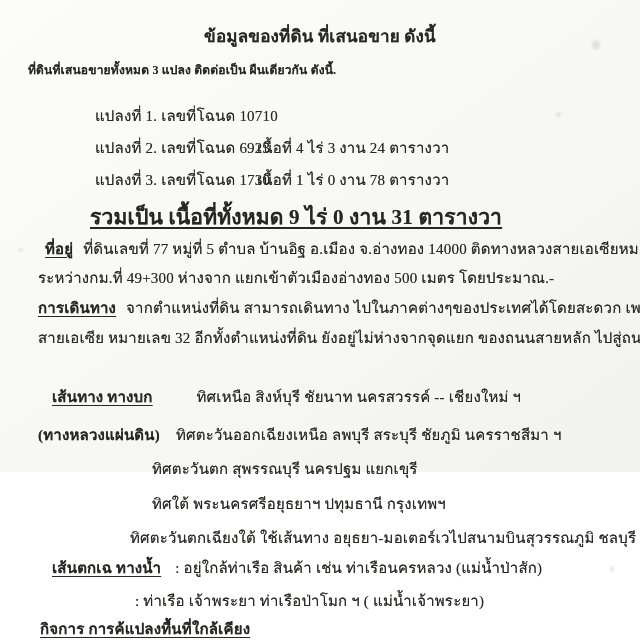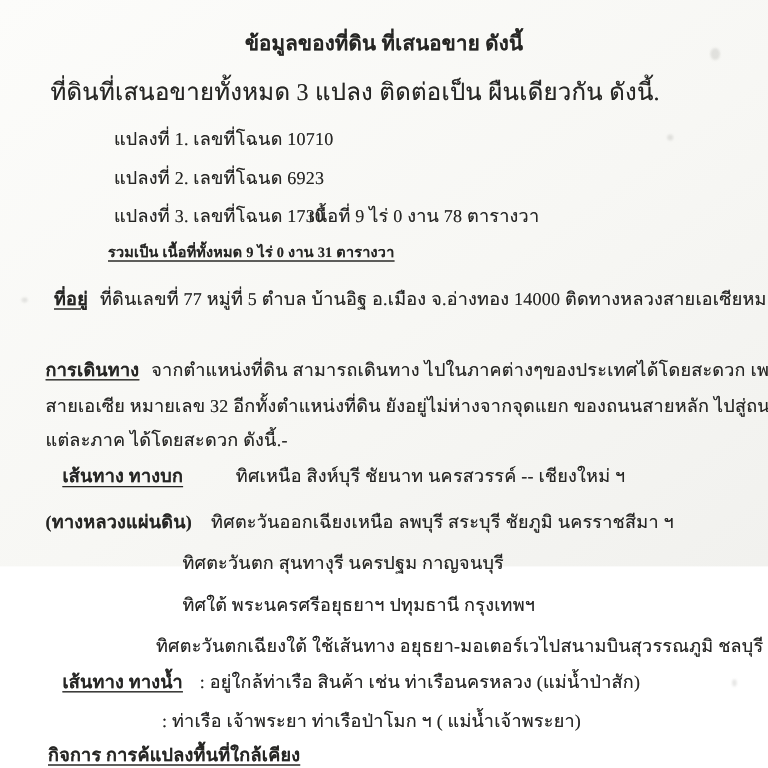--- a/index.html
+++ b/index.html
@@ -17,24 +17,24 @@
   .line {
     position: absolute;
     white-space: nowrap;
     font-size: 15px;
     letter-spacing: 0.2px;
     text-shadow: 0 0 0.4px rgba(40,40,40,0.55);
   }
   .bold { font-weight: bold; }
   .u { text-decoration: underline; text-underline-offset: 3px; }
   .title { left: 0; right: 0; text-align: center; font-size: 17px; font-weight: bold; }
-  .intro { left: 42px; font-weight: normal; font-size: 20px; }
+  .intro { left: 28px; font-weight: bold; font-size: 12px; }
   .plot-row { left: 95px; display: flex; }
   .plot-label { width: 162px; }
-  .total { left: 90px; width: 400px; font-weight: bold; font-size: 12px; }
+  .total { left: 90px; width: 400px; font-weight: bold; font-size: 21px; }
   .hang { padding-right: 6px; margin-top: 16px; }
   .gap40 { padding-left: 40px; text-align: center; }
   .gap12 { padding-left: 12px; text-align: right; }
   .gap10 { padding-left: 10px; }
   .artifact {
     position: absolute; border-radius: 50%;
     background: rgba(120,120,115,0.18); filter: blur(1px);
   }
 </style>
 </head>
@@ -44,54 +44,55 @@
 
   <div class="line title" style="top:22px">ข้อมูลของที่ดิน ที่เสนอขาย ดังนี้</div>
 
   <div class="line intro" style="top:60px">ที่ดินที่เสนอขายทั้งหมด 3 แปลง ติดต่อเป็น ผืนเดียวกัน ดังนี้.</div>
 
   <div class="line plot-row" style="top:104px">
     <span class="plot-label">แปลงที่ 1. เลขที่โฉนด 10710</span>
   </div>
   <div class="line plot-row" style="top:136px">
     <span class="plot-label">แปลงที่ 2. เลขที่โฉนด 6923</span>
+    <span>เนื้อที่ 4 ไร่ 3 งาน 24 ตารางวา</span>
   </div>
   <div class="line plot-row" style="top:168px">
     <span class="plot-label">แปลงที่ 3. เลขที่โฉนด 1730</span>
-    <span>เนื้อที่ 9 ไร่ 0 งาน 78 ตารางวา</span>
+    <span>เนื้อที่ 1 ไร่ 0 งาน 78 ตารางวา</span>
   </div>
 
   <div class="line total u" style="top:200px">รวมเป็น เนื้อที่ทั้งหมด 9 ไร่ 0 งาน 31 ตารางวา</div>
 
   <div class="line" style="top:237px; left:45px">
     <span class="bold u hang">ที่อยู่</span>
     <span>ที่ดินเลขที่ 77 หมู่ที่ 5 ตำบล บ้านอิฐ อ.เมือง จ.อ่างทอง 14000 ติดทางหลวงสายเอเซียหมายเลข 32</span>
   </div>
+  <div class="line" style="top:266px; left:38px">ระหว่างกม.ที่ 49+300 ห่างจาก แยกเข้าตัวเมืองอ่างทอง 500 เมตร โดยประมาณ.-</div>
 
   <div class="line" style="top:296px; left:38px">
     <span class="bold u hang">การเดินทาง</span>
     <span>จากตำแหน่งที่ดิน สามารถเดินทาง ไปในภาคต่างๆของประเทศได้โดยสะดวก เพราะอยู่ติดกับถนน</span>
   </div>
   <div class="line" style="top:326px; left:38px">สายเอเซีย หมายเลข 32 อีกทั้งตำแหน่งที่ดิน ยังอยู่ไม่ห่างจากจุดแยก ของถนนสายหลัก ไปสู่ถนน สาย ต่างๆ ของ</div>
-  <div class="line" style="top:355px; left:38px">แต่ละภาค ได้โดยสะดวก ดังนี้.-</div>
 
   <div class="line" style="top:385px; left:52px">
     <span class="bold u">เส้นทาง ทางบก</span>
     <span class="gap40">ทิศเหนือ   สิงห์บุรี ชัยนาท นครสวรรค์ -- เชียงใหม่ ฯ</span>
   </div>
   <div class="line" style="top:423px; left:38px">
     <span class="bold">(ทางหลวงแผ่นดิน)</span>
     <span class="gap12">ทิศตะวันออกเฉียงเหนือ   ลพบุรี สระบุรี ชัยภูมิ นครราชสีมา ฯ</span>
   </div>
-  <div class="line" style="top:457px; left:152px">ทิศตะวันตก   สุนทางุรี นครปฐม กาญจนบุรี</div>
+  <div class="line" style="top:457px; left:152px">ทิศตะวันตก   สุพรรณบุรี นครปฐม แยกเขุรี</div>
   <div class="line" style="top:492px; left:152px">ทิศใต้   พระนครศรีอยุธยาฯ ปทุมธานี กรุงเทพฯ</div>
   <div class="line" style="top:526px; left:130px">ทิศตะวันตกเฉียงใต้ ใช้เส้นทาง อยุธยา-มอเตอร์เวไปสนามบินสุวรรณภูมิ ชลบุรี ระยอง ฯ</div>
 
   <div class="line" style="top:556px; left:52px">
-    <span class="bold u">เส้นทาง ทางน้ำ</span>
+    <span class="bold u">เส้นตกเฉ ทางน้ำ</span>
     <span class="gap10">: อยู่ใกล้ท่าเรือ สินค้า เช่น ท่าเรือนครหลวง (แม่น้ำป่าสัก)</span>
   </div>
   <div class="line" style="top:589px; left:135px">: ท่าเรือ เจ้าพระยา ท่าเรือป่าโมก ฯ ( แม่น้ำเจ้าพระยา)</div>
 
   <div class="line bold u" style="top:617px; left:40px">กิจการ การค้แปลงทื้นที่ใกล้เคียง</div>
 
   <div class="artifact" style="top:40px; left:592px; width:8px; height:10px"></div>
   <div class="artifact" style="top:112px; left:556px; width:5px; height:5px"></div>
   <div class="artifact" style="top:248px; left:18px; width:5px; height:4px"></div>
   <div class="artifact" style="top:566px; left:610px; width:4px; height:6px"></div>

